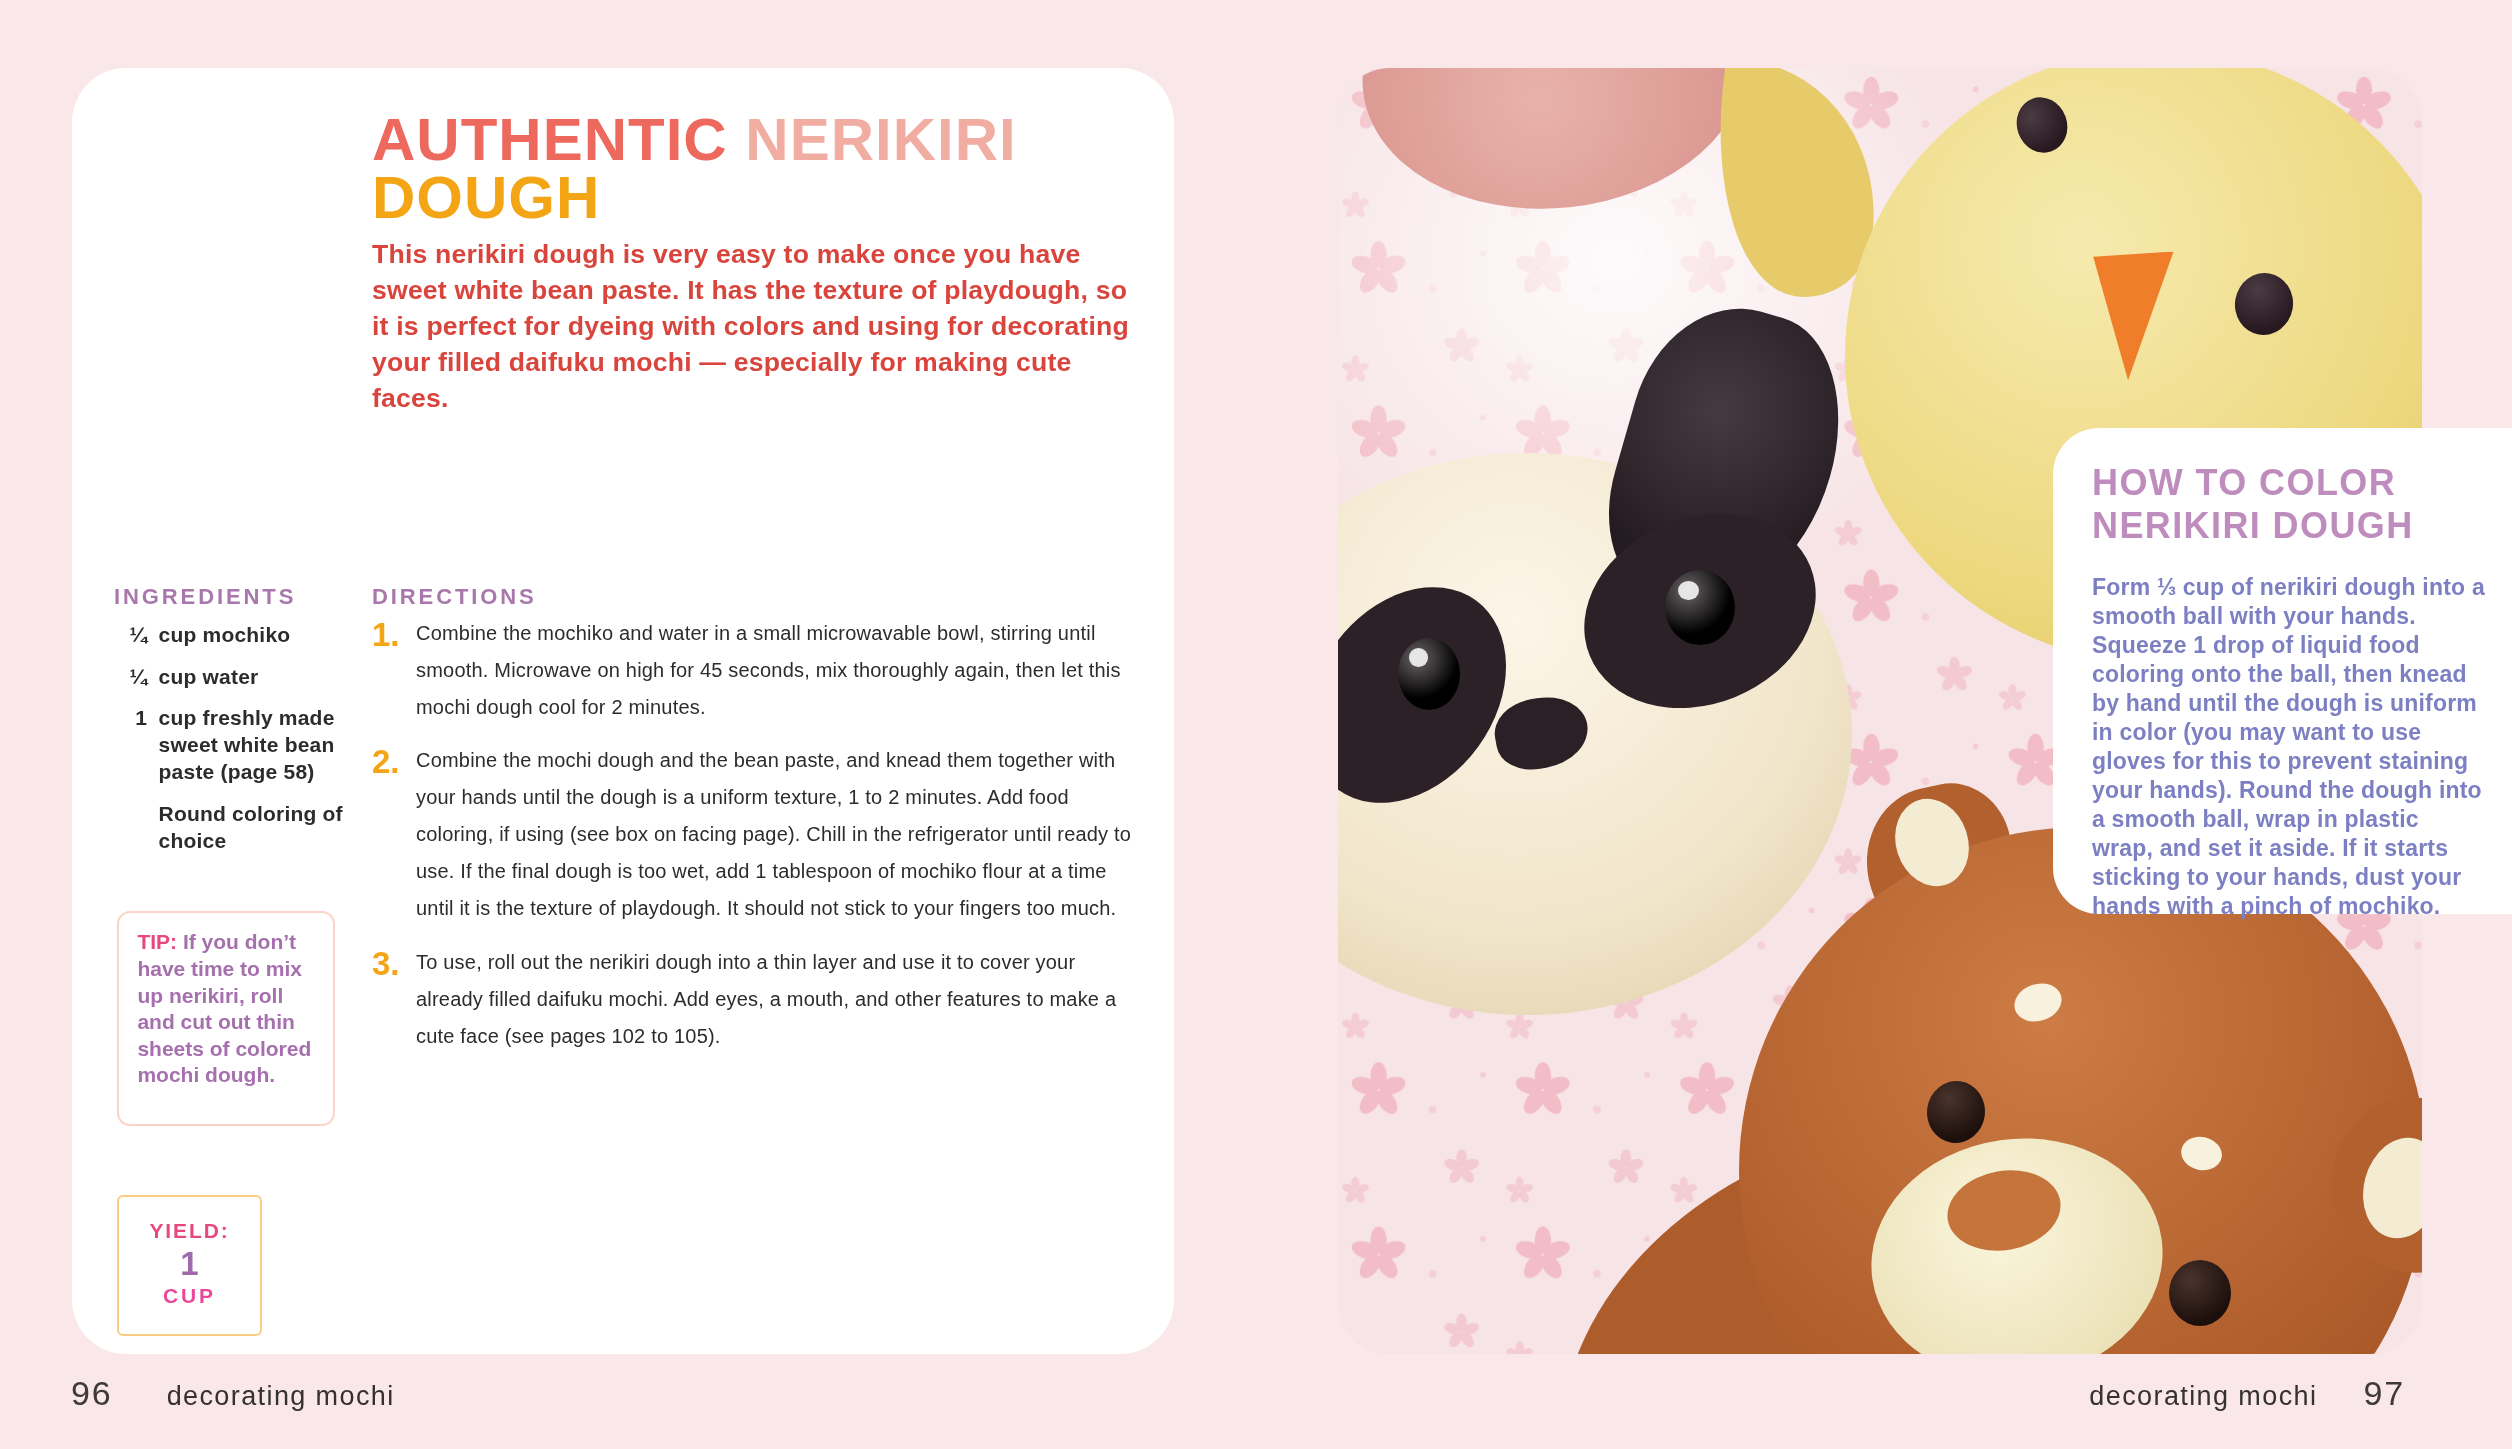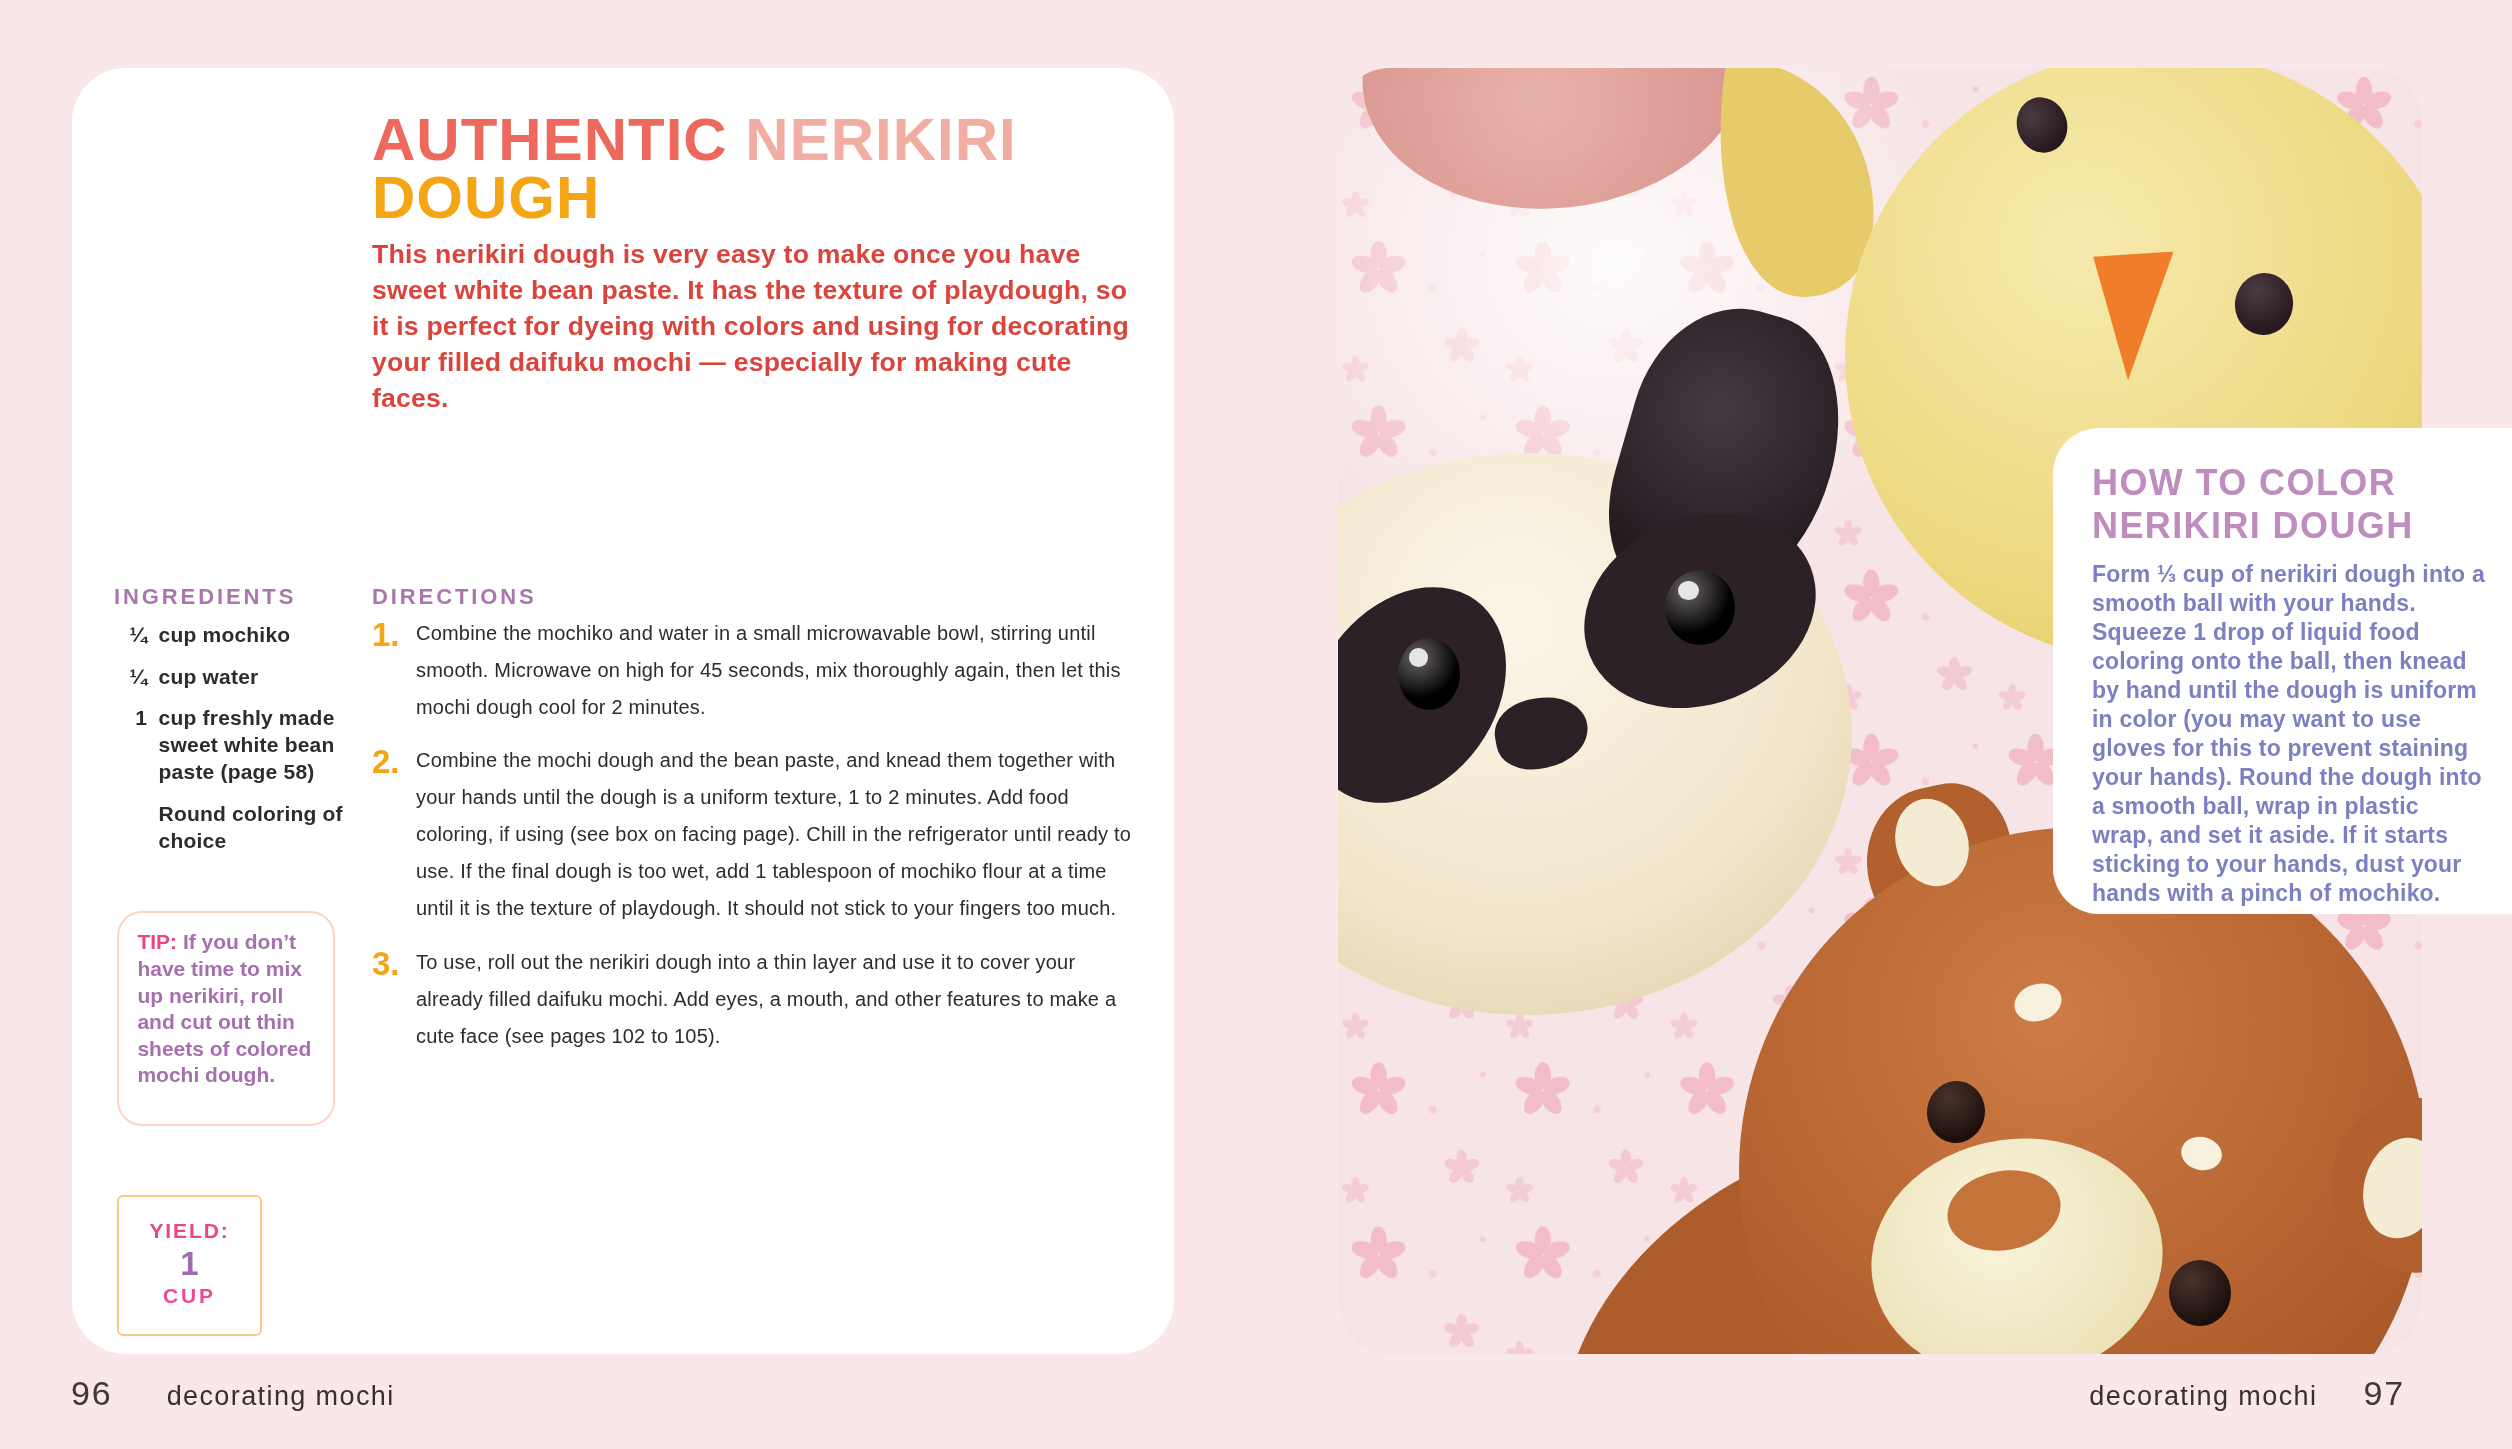--- a/index.html
+++ b/index.html
@@ -32,21 +32,21 @@
   .ing-qty  { text-align:right; font-weight:700; font-size:21px; color:#2e2b2c; line-height:27px; }
   .ing-text { font-weight:700; font-size:21px; color:#2e2b2c; line-height:27px; letter-spacing:0.2px; }
 
   .steps { position:absolute; left:300px; top:547px; width:773px; list-style:none;
     display:flex; flex-direction:column; gap:16.4px; }
   .step { display:flex; }
   .step-num { flex:0 0 44px; font-size:33px; font-weight:800; color:#f4a516; line-height:39px; }
   .step-text { font-size:20px; line-height:37px; color:#2e2b2c; letter-spacing:0.2px; }
 
   .tip-box { position:absolute; left:45px; top:843px; width:218px; height:215px;
-    border:2.9px solid #fbd4c5; border-radius:25px; padding:16.4px 11.6px 11.6px 18.4px; background:#fff; }
+    border:2.9px solid #fbd4c5; border-radius:13px; padding:16.4px 11.6px 11.6px 18.4px; background:#fff; }
   .tip-text { font-size:21px; line-height:26.6px; font-weight:700; color:#a670ae; }
   .tip-label { color:#e8487d; }
 
   .yield-box { position:absolute; left:45px; top:1127px; width:145px; height:141px;
     border:2.9px solid #f9cc84; border-radius:6px; text-align:center; padding-top:22px; background:#fff; }
   .yield-label { font-size:21px; font-weight:800; letter-spacing:1.9px; color:#e8487d; }
   .yield-amount{ font-size:33px; font-weight:800; color:#a06bad; line-height:41px; }
   .yield-unit  { font-size:21px; font-weight:800; letter-spacing:2.9px; color:#ec4899; }
 
   
@@ -115,21 +115,21 @@
   .bear-dot.d2 { left:843px; top:1069px; width:41px; height:33px; transform:rotate(12deg); }
   .bear-muzzle { left:533px; top:1071px; width:292px; height:240px; border-radius:50%;
     background:radial-gradient(circle at 45% 35%, #faf5dd, #ebe1b6 78%); transform:rotate(-8deg); }
   .bear-nose { left:609px; top:1103px; width:114px; height:79px; background:#c5743b;
     border-radius:50%; transform:rotate(-10deg); }
 
   
   .howto { position:absolute; left:2053px; top:428px; width:459px; height:486px;
     background:#ffffff; border-radius:46px 0 0 46px; padding:33px 27px 0 39px; }
   .howto h3 { font-size:36px; line-height:43px; font-weight:800; letter-spacing:1.4px; color:#bf8cbe; }
-  .howto p { margin-top:13px; font-size:23px; line-height:29px; font-weight:700;
+  .howto p { margin-top:26px; font-size:23px; line-height:29px; font-weight:700;
     color:#7c80c2; letter-spacing:0.2px; }
 </style>
 </head>
 <body>
 
 <div class="spread">
 
   <section class="left-card">
 
     <h1 class="recipe-title">

